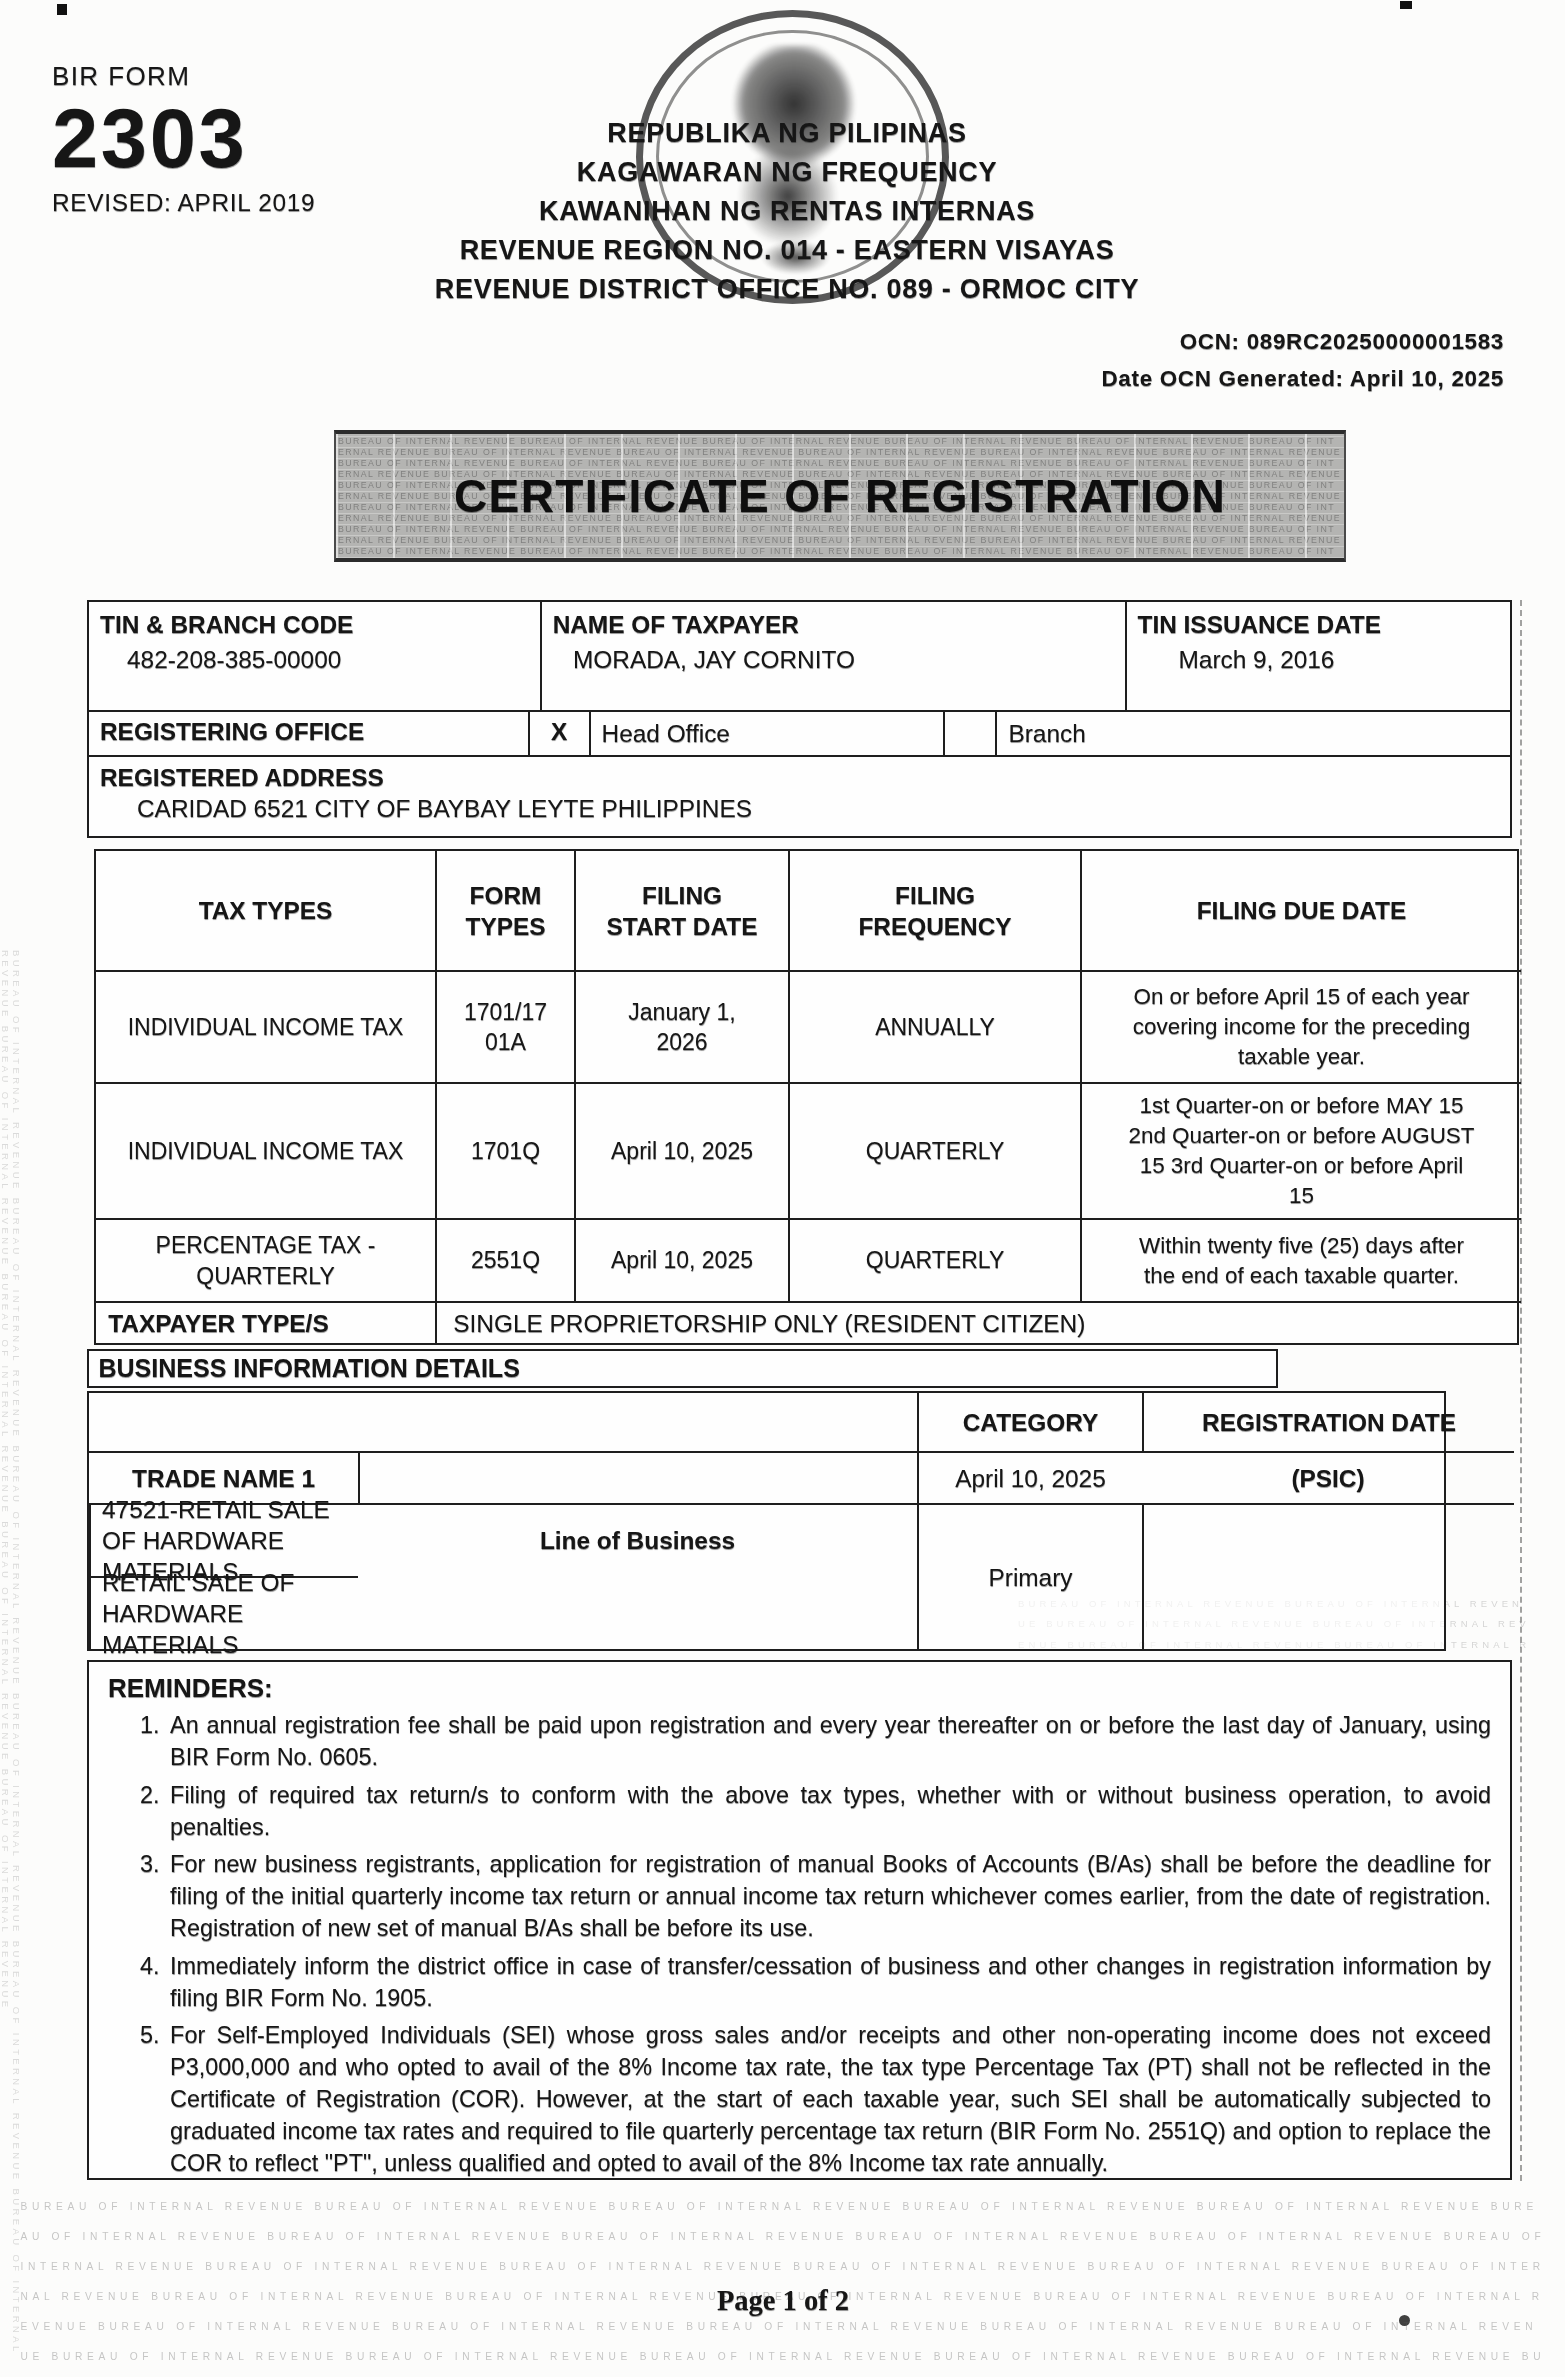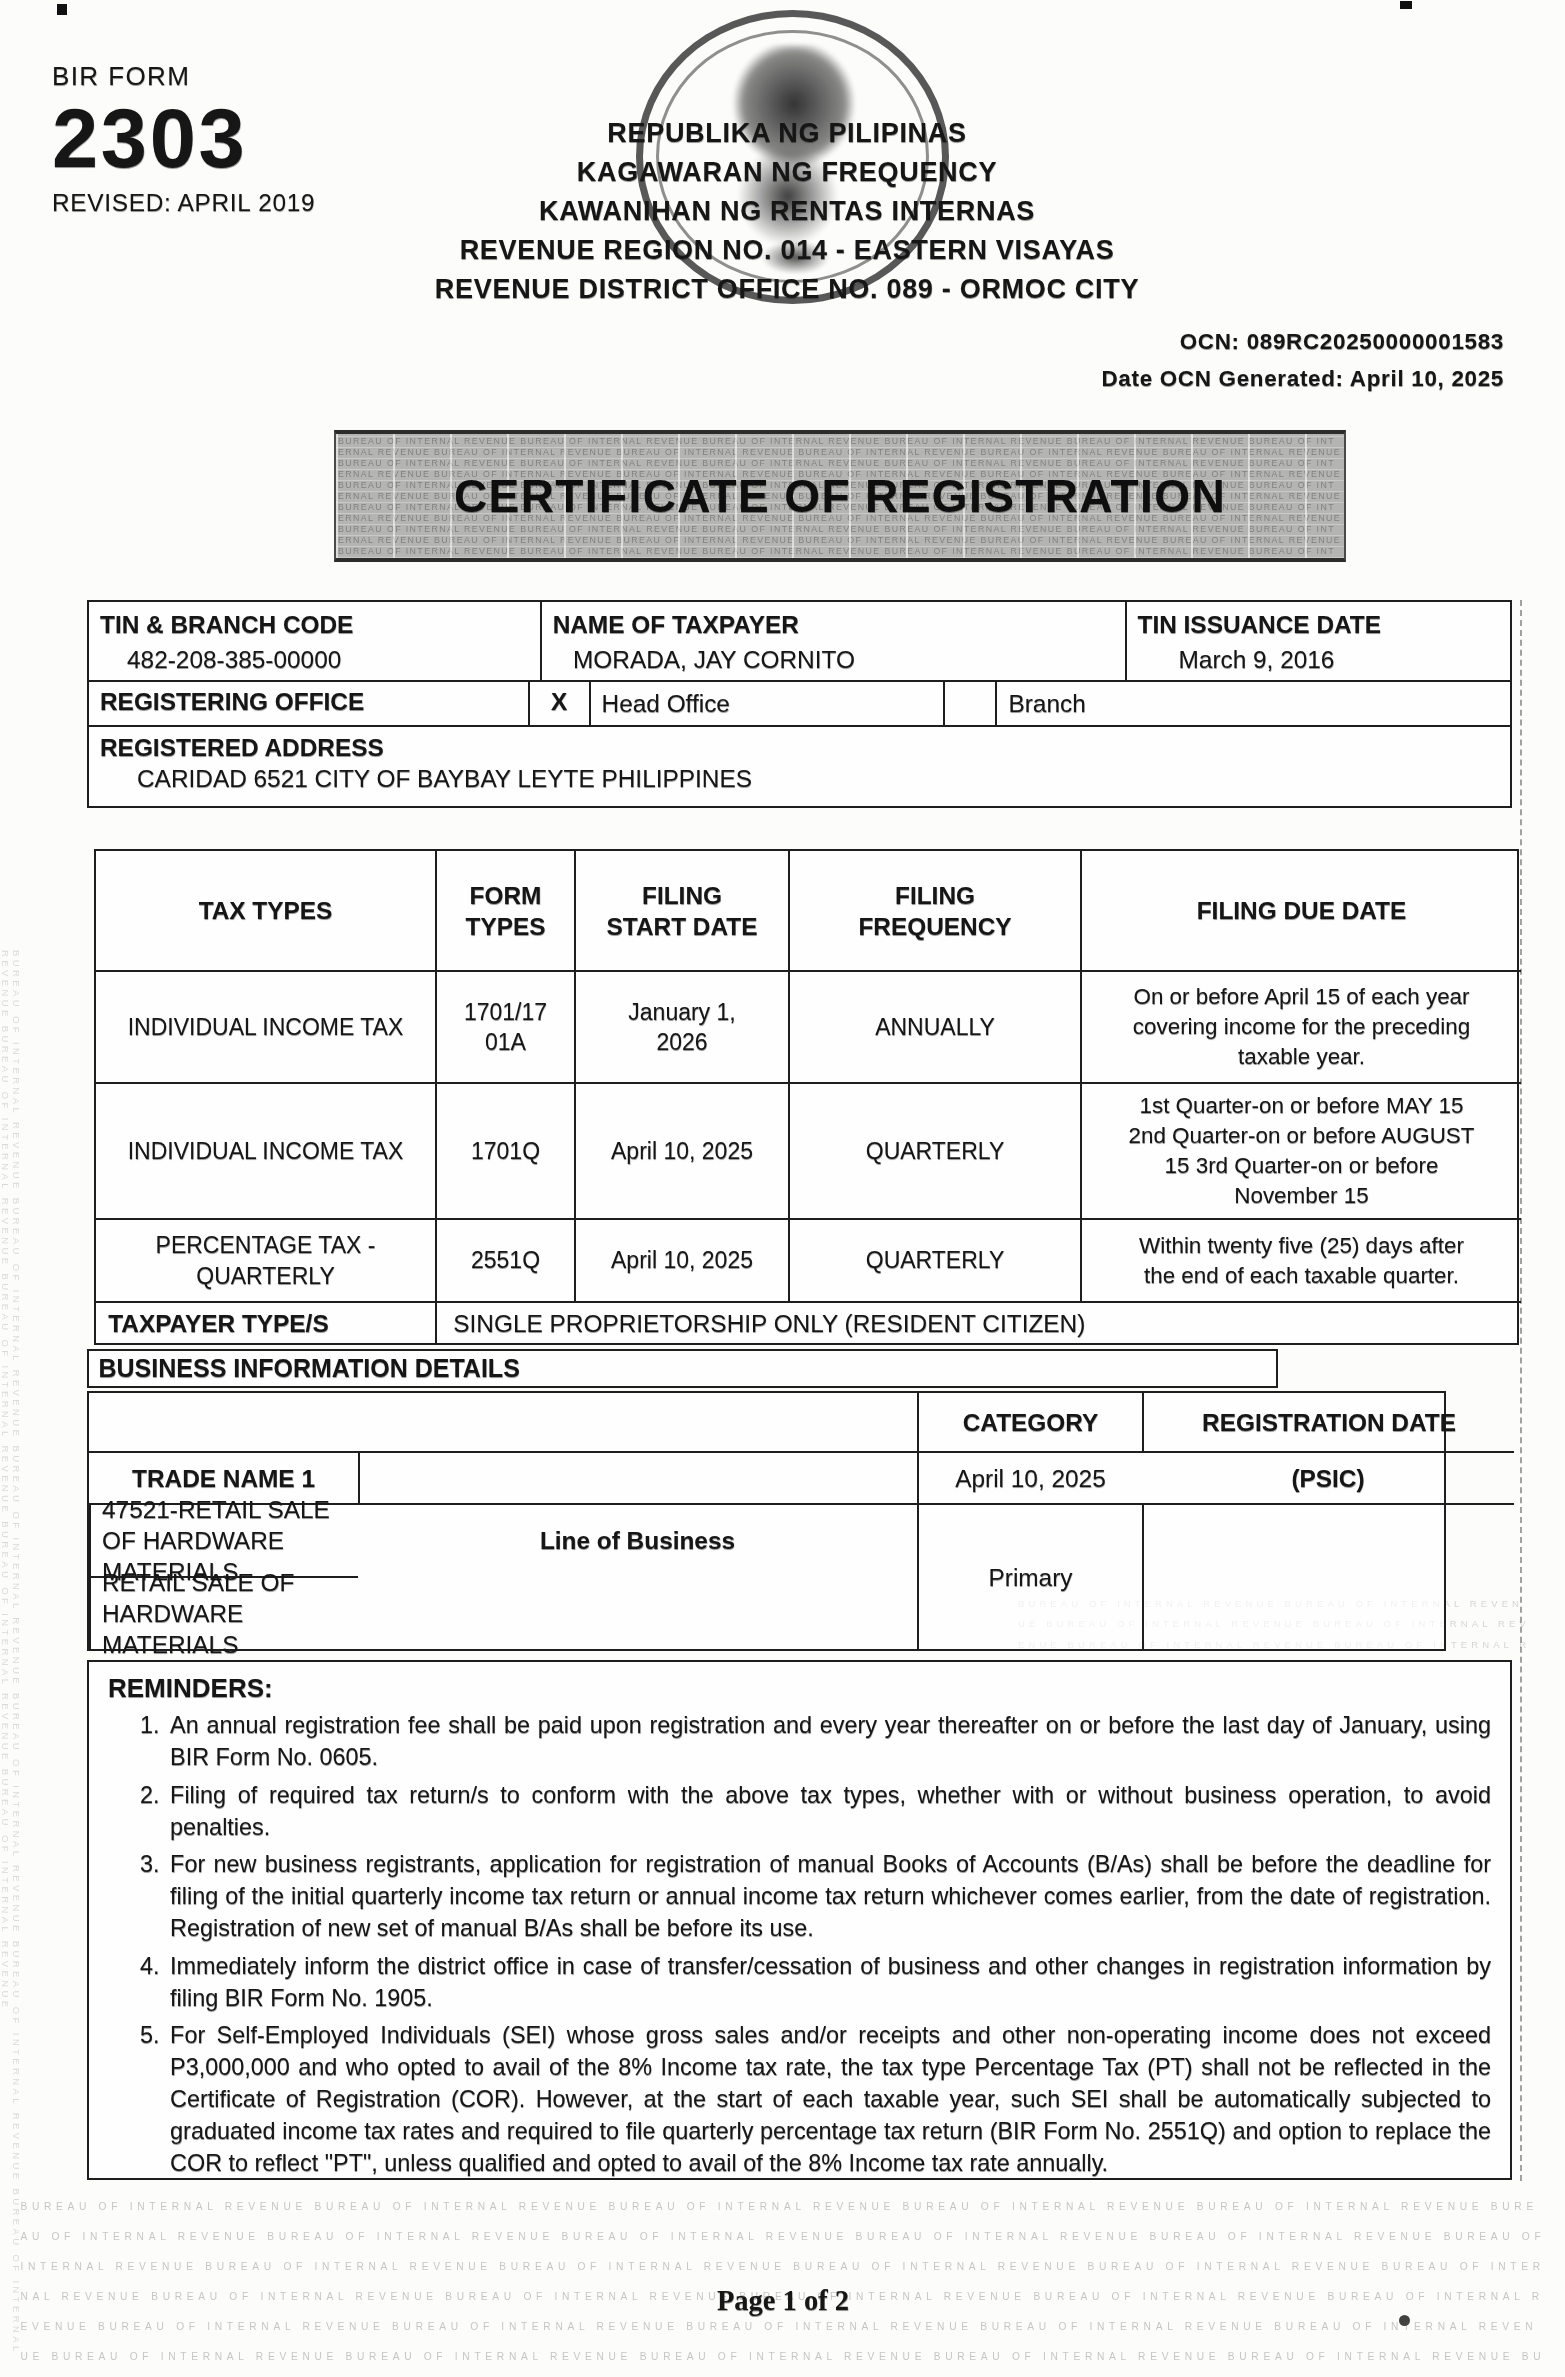--- a/index.html
+++ b/index.html
@@ -151,21 +151,21 @@
   <div class="ink">Date OCN Generated: April 10, 2025</div>
 </div>
 
 <div class="abs banner">
   <div class="microprint">BUREAU OF INTERNAL REVENUE  BUREAU OF INTERNAL REVENUE  BUREAU OF INTERNAL REVENUE  BUREAU OF INTERNAL REVENUE  BUREAU OF INTERNAL REVENUE  BUREAU OF INTERNAL REVENUE  BUREAU OF INTERNAL REVENUE  BUREAU OF INTERNAL REVENUE  BUREAU OF INTERNAL REVENUE  BUREAU OF INTERNAL REVENUE  BUREAU OF INTERNAL REVENUE  BUREAU OF INTERNAL REVENUE  BUREAU OF INTERNAL REVENUE  BUREAU OF INTERNAL REVENUE  BUREAU OF INTERNAL REVENUE  BUREAU OF INTERNAL REVENUE  BUREAU OF INTERNAL REVENUE  BUREAU OF INTERNAL REVENUE  BUREAU OF INTERNAL REVENUE  BUREAU OF INTERNAL REVENUE  BUREAU OF INTERNAL REVENUE  BUREAU OF INTERNAL REVENUE  BUREAU OF INTERNAL REVENUE  BUREAU OF INTERNAL REVENUE  BUREAU OF INTERNAL REVENUE  BUREAU OF INTERNAL REVENUE  BUREAU OF INTERNAL REVENUE  BUREAU OF INTERNAL REVENUE  BUREAU OF INTERNAL REVENUE  BUREAU OF INTERNAL REVENUE  BUREAU OF INTERNAL REVENUE  BUREAU OF INTERNAL REVENUE  BUREAU OF INTERNAL REVENUE  BUREAU OF INTERNAL REVENUE  BUREAU OF INTERNAL REVENUE  BUREAU OF INTERNAL REVENUE  BUREAU OF INTERNAL REVENUE  BUREAU OF INTERNAL REVENUE  BUREAU OF INTERNAL REVENUE  BUREAU OF INTERNAL REVENUE  BUREAU OF INTERNAL REVENUE  BUREAU OF INTERNAL REVENUE  BUREAU OF INTERNAL REVENUE  BUREAU OF INTERNAL REVENUE  BUREAU OF INTERNAL REVENUE  BUREAU OF INTERNAL REVENUE  BUREAU OF INTERNAL REVENUE  BUREAU OF INTERNAL REVENUE  BUREAU OF INTERNAL REVENUE  BUREAU OF INTERNAL REVENUE  BUREAU OF INTERNAL REVENUE  BUREAU OF INTERNAL REVENUE  BUREAU OF INTERNAL REVENUE  BUREAU OF INTERNAL REVENUE  BUREAU OF INTERNAL REVENUE  BUREAU OF INTERNAL REVENUE  BUREAU OF INTERNAL REVENUE  BUREAU OF INTERNAL REVENUE  BUREAU OF INTERNAL REVENUE  BUREAU OF INTERNAL REVENUE  BUREAU OF INTERNAL REVENUE  BUREAU OF INTERNAL REVENUE  BUREAU OF INTERNAL REVENUE  BUREAU OF INTERNAL REVENUE  BUREAU OF INTERNAL REVENUE  BUREAU OF INTERNAL REVENUE  BUREAU OF INTERNAL REVENUE  BUREAU OF INTERNAL REVENUE  BUREAU OF INTERNAL REVENUE  BUREAU OF INTERNAL REVENUE  BUREAU OF INTERNAL REVENUE  BUREAU OF INTERNAL REVENUE  BUREAU OF INTERNAL REVENUE  BUREAU OF INTERNAL REVENUE  BUREAU OF INTERNAL REVENUE  BUREAU OF INTERNAL REVENUE  BUREAU OF INTERNAL REVENUE  BUREAU OF INTERNAL REVENUE  BUREAU OF INTERNAL REVENUE  BUREAU OF INTERNAL REVENUE  BUREAU OF INTERNAL REVENUE  BUREAU OF INTERNAL REVENUE  BUREAU OF INTERNAL REVENUE  BUREAU OF INTERNAL REVENUE  BUREAU OF INTERNAL REVENUE  BUREAU OF INTERNAL REVENUE  BUREAU OF INTERNAL REVENUE  BUREAU OF INTERNAL REVENUE  BUREAU OF INTERNAL REVENUE  BUREAU OF INTERNAL REVENUE  BUREAU OF INTERNAL REVENUE  BUREAU OF INTERNAL REVENUE  BUREAU OF INTERNAL REVENUE  BUREAU OF INTERNAL REVENUE  BUREAU OF INTERNAL REVENUE  BUREAU OF INTERNAL REVENUE  BUREAU OF INTERNAL REVENUE  BUREAU OF INTERNAL REVENUE  BUREAU OF INTERNAL REVENUE  BUREAU OF INTERNAL REVENUE  BUREAU OF INTERNAL REVENUE  BUREAU OF INTERNAL REVENUE  BUREAU OF INTERNAL REVENUE  BUREAU OF INTERNAL REVENUE  BUREAU OF INTERNAL REVENUE  BUREAU OF INTERNAL REVENUE  BUREAU OF INTERNAL REVENUE  BUREAU OF INTERNAL REVENUE  BUREAU OF INTERNAL REVENUE  BUREAU OF INTERNAL REVENUE  BUREAU OF INTERNAL REVENUE  BUREAU OF INTERNAL REVENUE  BUREAU OF INTERNAL REVENUE  BUREAU OF INTERNAL REVENUE  BUREAU OF INTERNAL REVENUE  BUREAU OF INTERNAL REVENUE  BUREAU OF INTERNAL REVENUE  BUREAU OF INTERNAL REVENUE  BUREAU OF INTERNAL REVENUE  BUREAU OF INTERNAL REVENUE  </div>
   <div class="stripes"></div>
   <div class="banner-title ink">CERTIFICATE OF REGISTRATION</div>
 </div>
 
 <div class="abs boxed reg-table">
-  <div class="rrow" style="height:78px;gap:31px;">
+  <div class="rrow" style="height:108px;gap:31px;">
     <div class="rcell" style="width:440px;">
       <div class="lbl ink">TIN &amp; BRANCH CODE</div>
       <div class="val ink ind40">482-208-385-00000</div>
     </div>
     <div class="rcell bl" style="width:581px;">
       <div class="lbl ink">NAME OF TAXPAYER</div>
       <div class="val ink ind30">MORADA, JAY CORNITO</div>
     </div>
     <div class="rcell bl" style="width:404px;">
       <div class="lbl ink">TIN ISSUANCE DATE</div>
@@ -233,21 +233,21 @@
   <div class="gc tcell bt bl">
       <span class="ink">1701Q</span>
     </div>
   <div class="gc tcell bt bl">
       <span class="ink">April 10, 2025</span>
     </div>
   <div class="gc tcell bt bl">
       <span class="ink">QUARTERLY</span>
     </div>
   <div class="gc due bt bl">
-      <span class="ink wrap510">1st Quarter-on or before MAY 15 2nd Quarter-on or before AUGUST 15 3rd Quarter-on or before November 15</span>
+      <span class="ink wrap510">1st Quarter-on or before MAY 15 2nd Quarter-on or before AUGUST 15 3rd Quarter-on or before April 15</span>
     </div>
 
   <div class="gc tcell bt">
       <span class="ink">PERCENTAGE TAX - QUARTERLY</span>
     </div>
   <div class="gc tcell bt bl">
       <span class="ink">2551Q</span>
     </div>
   <div class="gc tcell bt bl">
       <span class="ink">April 10, 2025</span>

